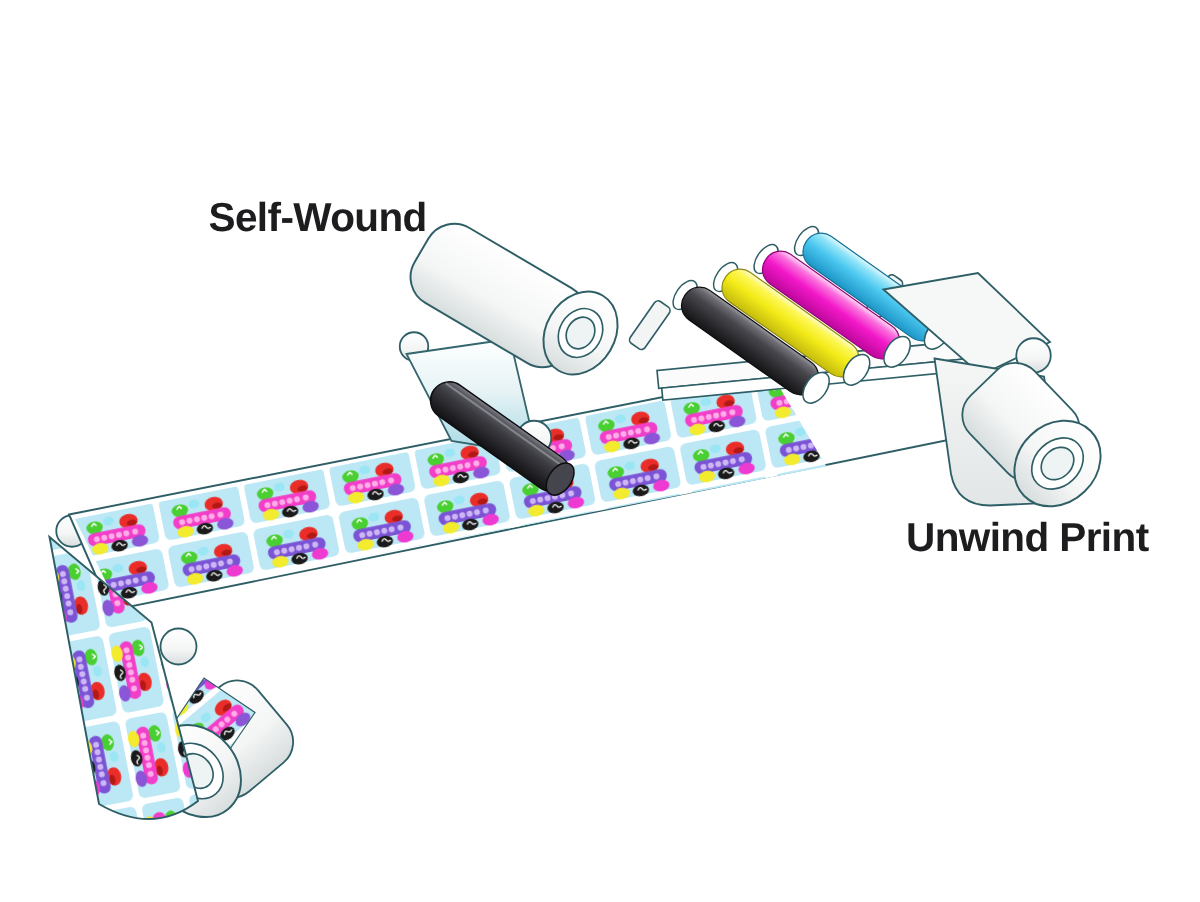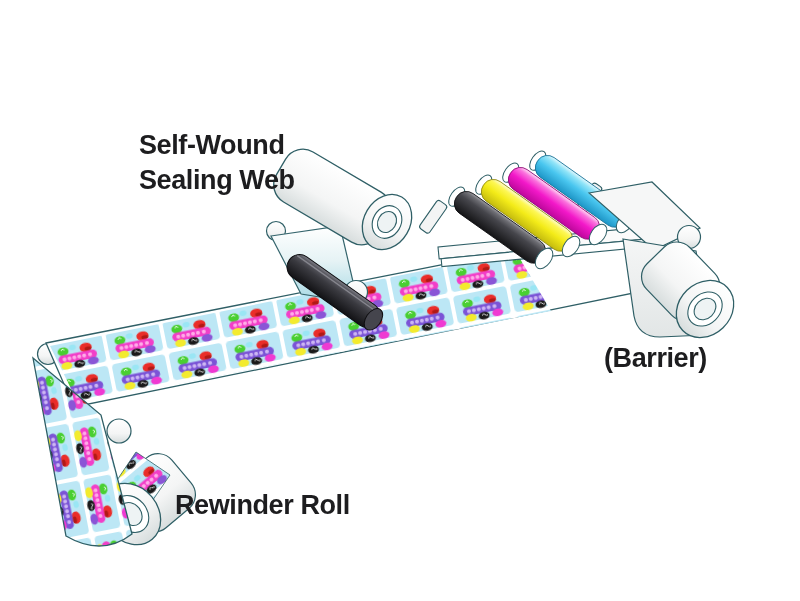--- a/index.html
+++ b/index.html
@@ -200,24 +200,22 @@
   <g transform="translate(705,309) rotate(46)">
     <ellipse cx="0" cy="0" rx="26" ry="31" fill="url(#gWhite)" stroke="#2f5f66" stroke-width="1.3"></ellipse>
     <ellipse cx="0" cy="0" rx="15" ry="19" fill="#ffffff" stroke="#2f5f66" stroke-width="1.1"></ellipse>
     <ellipse cx="0" cy="0" rx="9.5" ry="12" fill="#eef3f4" stroke="#2f5f66" stroke-width="1.1"></ellipse>
   </g>
 </g>
 </svg>
 
 <div class="lbl" style="left:139px;top:128px;">
   <div>Self-Wound</div>
-  <div>Sealing Web</div>
 </div>
 
 <div class="lbl" style="left:604px;top:341px;">
-  <div>(Barrier)</div>
+  <div>Unwind Print</div>
 </div>
 
 <div class="lbl" style="left:175px;top:488px;">
-  <div>Rewinder Roll</div>
 </div>
 
 </div>
 
 </body></html>

